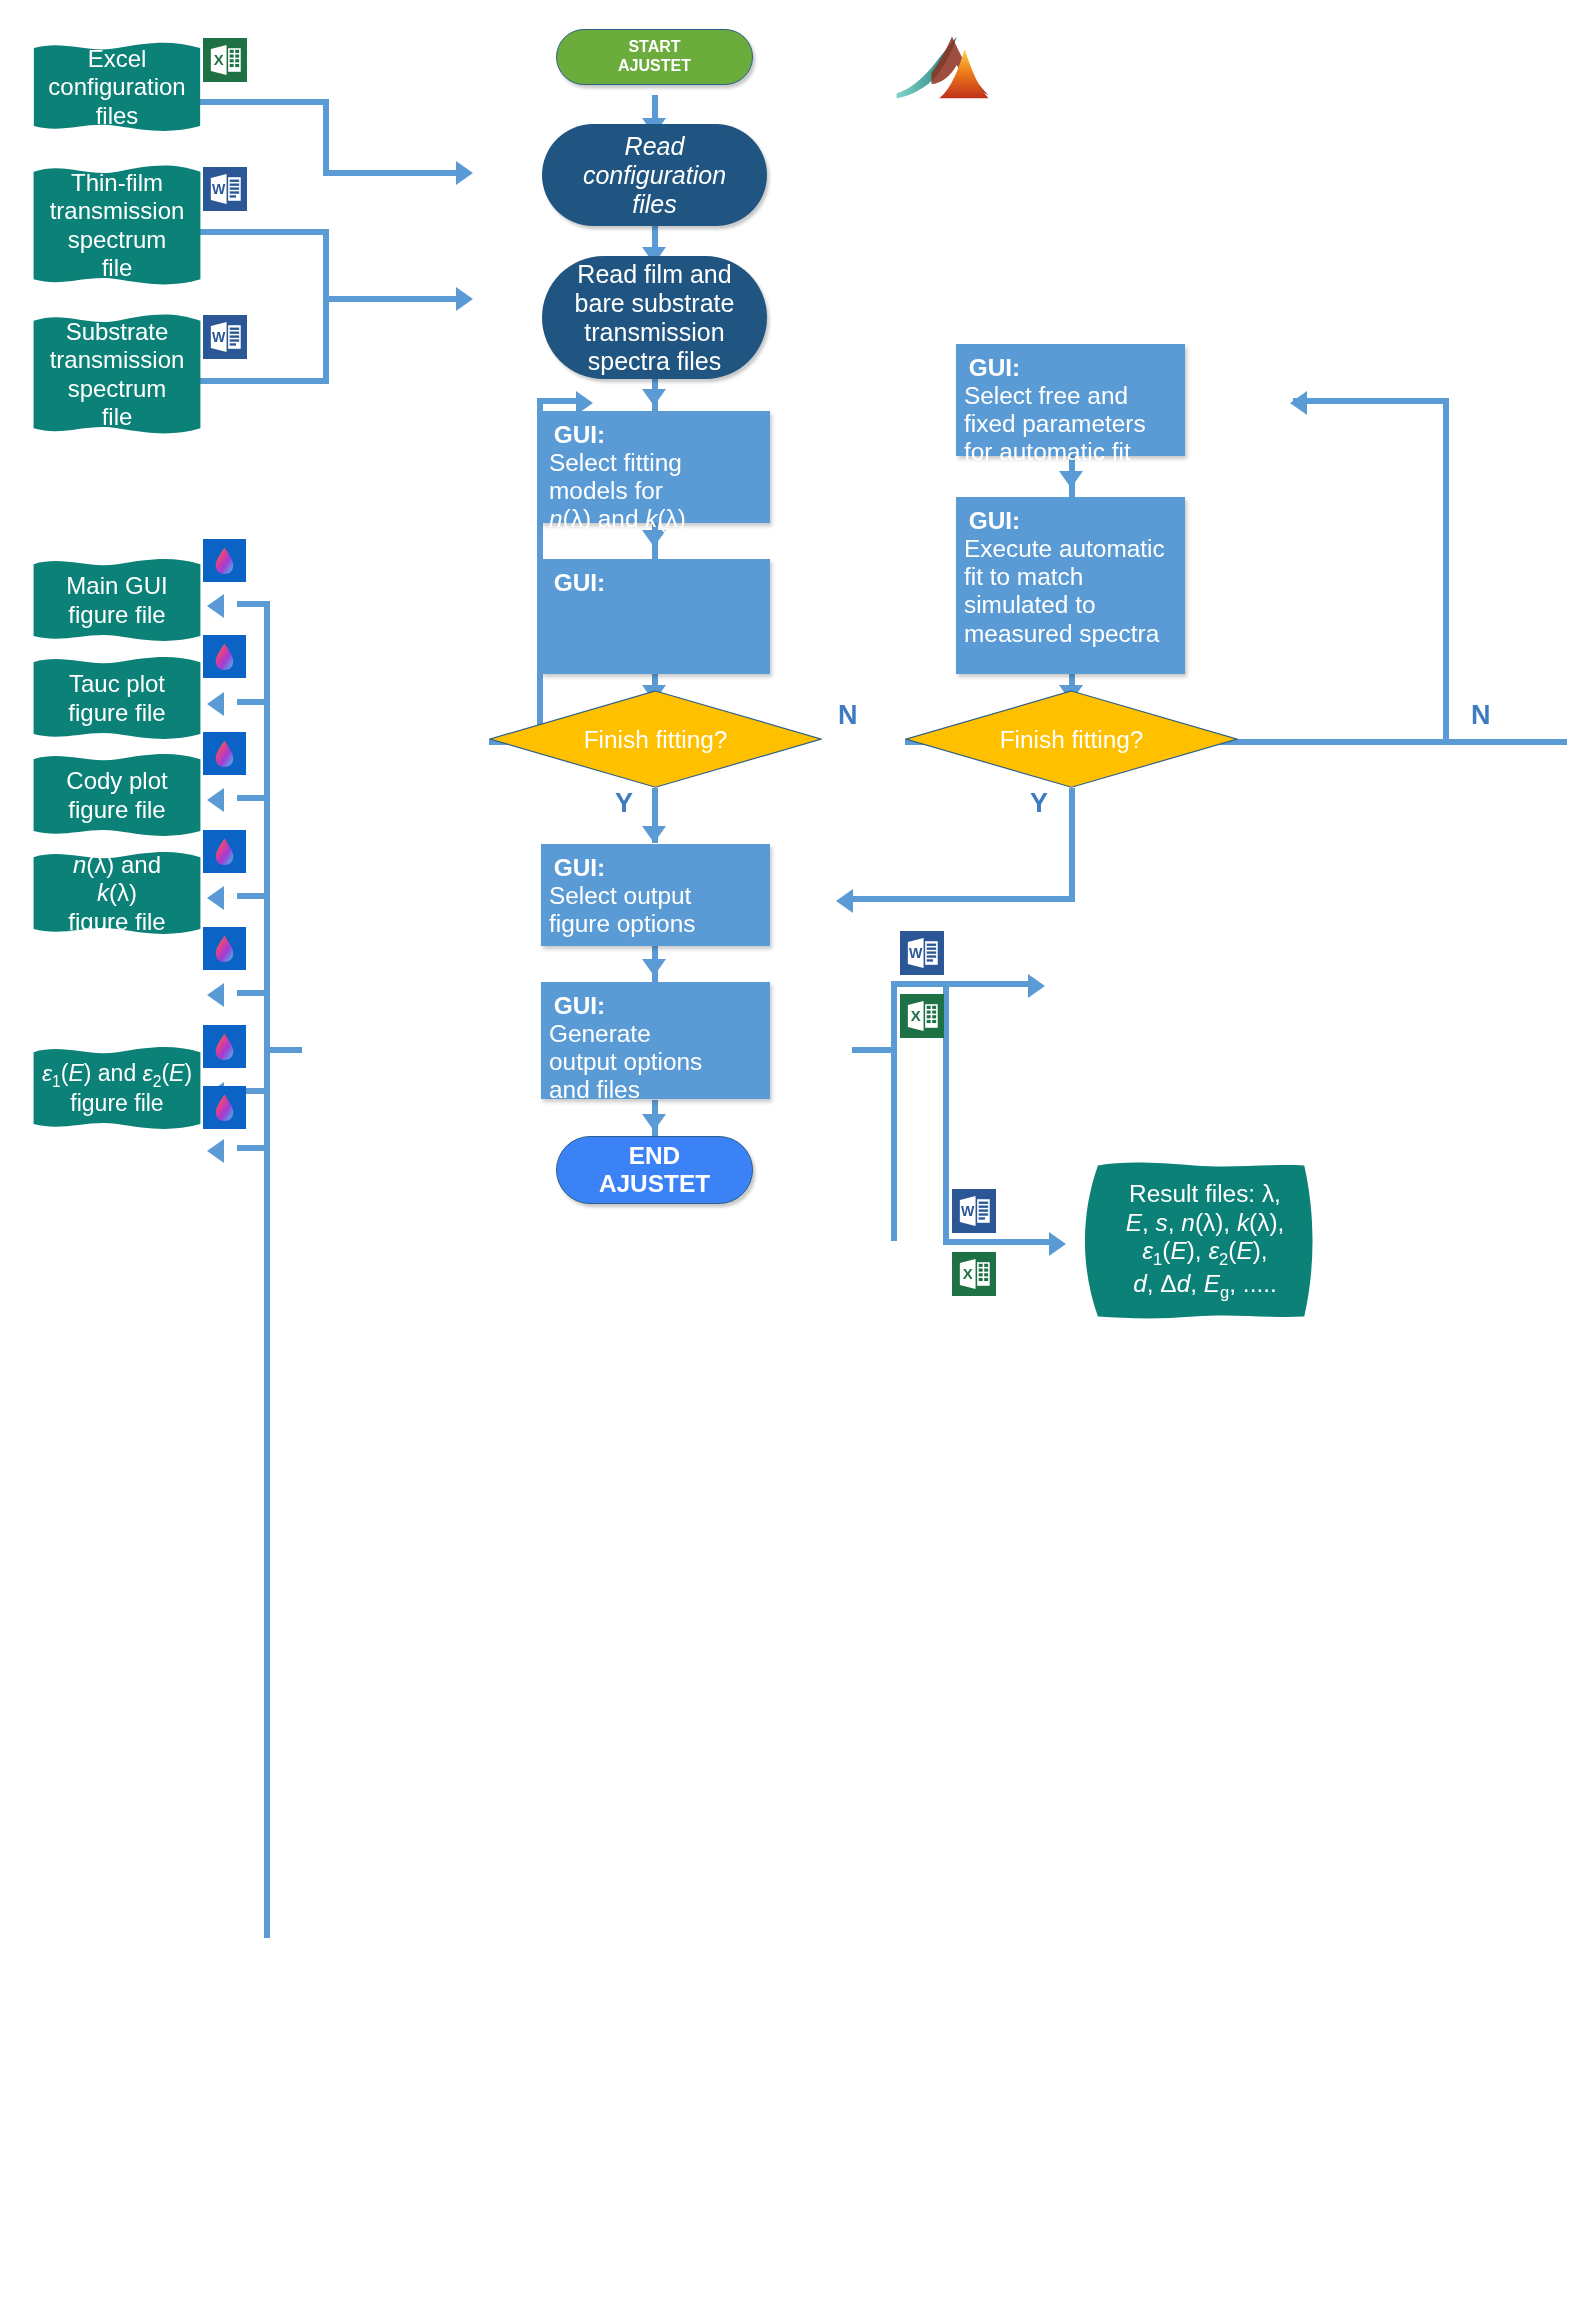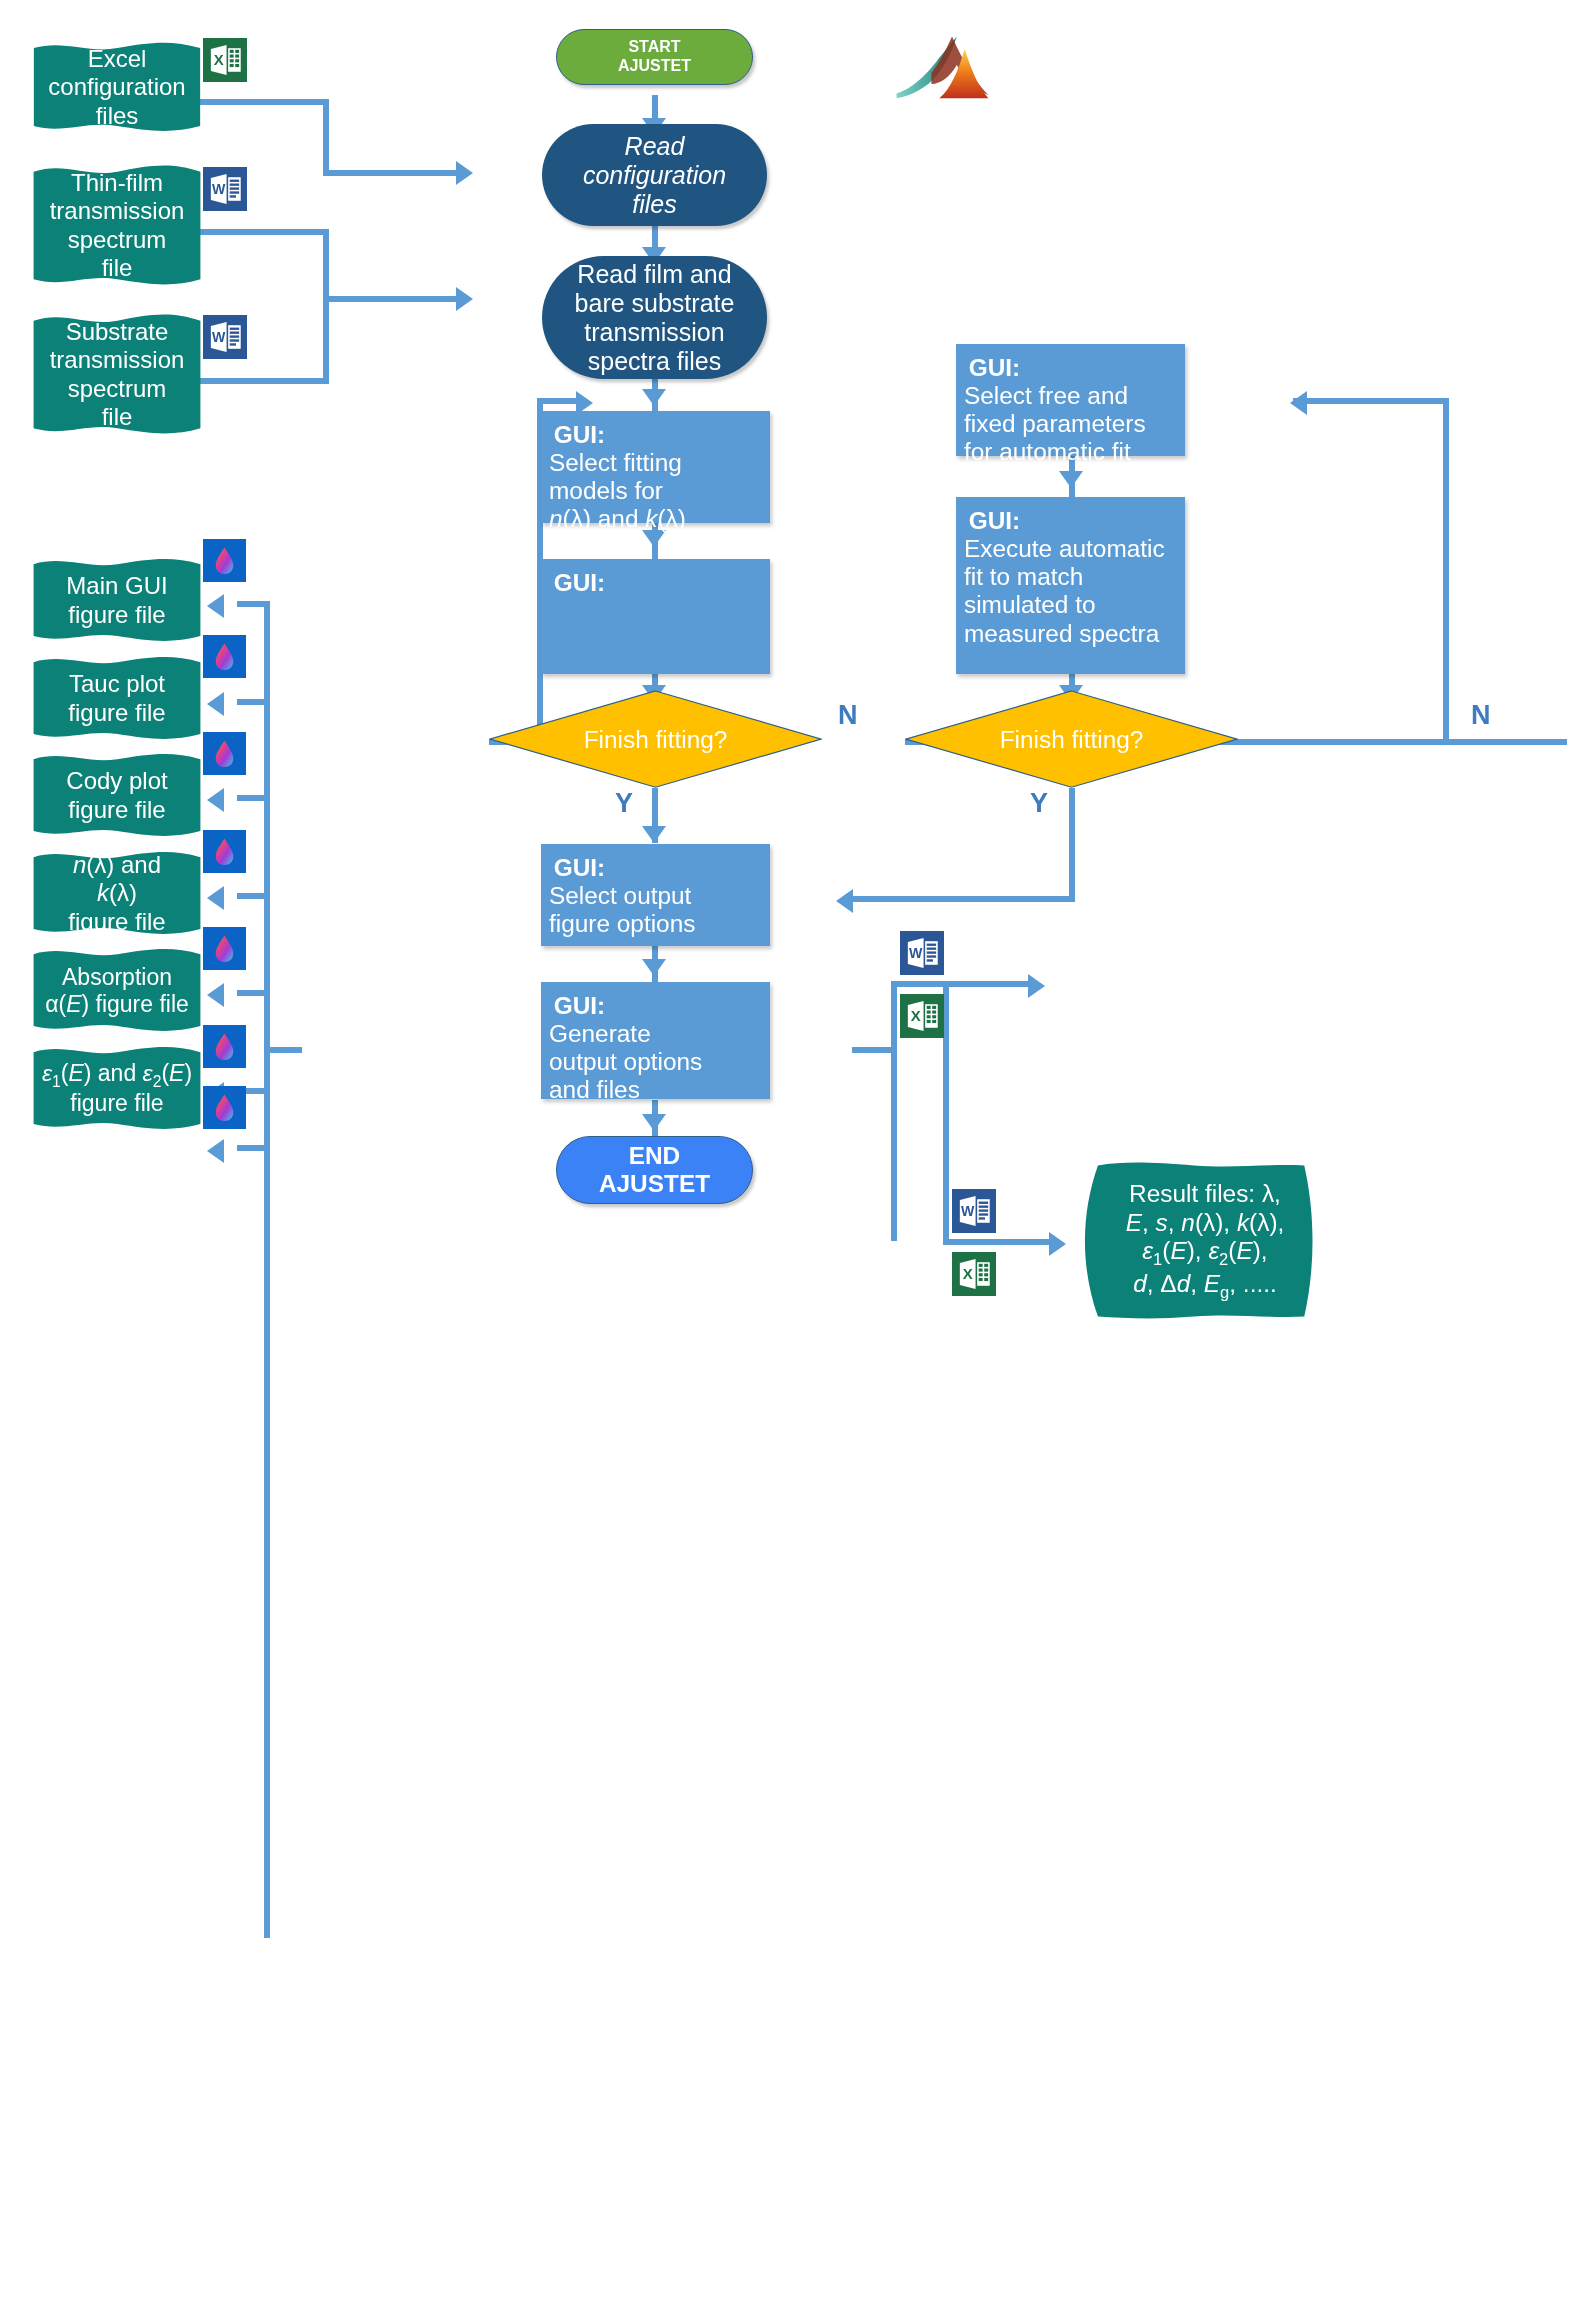--- a/index.html
+++ b/index.html
@@ -425,31 +425,20 @@
     </div>
       </div>
   </div>
   <div class="ficon" style="left:203px;top:830px;width:43px;height:43px;">
       <svg width="43" height="43" viewBox="0 0 54 54">
         <rect width="54" height="54" fill="#0b63c5"></rect>
         <path d="M27,11 C33,20 38,27 38,33 C38,40 33,44 27,44 C21,44 16,40 16,33 C16,27 21,20 27,11 Z" fill="url(#dg0)"></path>
       </svg>
     </div>
 
-  <div class="flagwrap" style="left:32px;top:947px;width:170px;height:87px;font-size:23px;">
-    <svg width="170" height="87" viewBox="0 0 215 110">
-        <path d="M2,9 C40,-2 70,15 108,9 C146,3 176,-2 213,9 L213,100 C176,110 146,106 108,100 C70,94 40,110 2,100 Z" fill="#0b8177"></path>
-      </svg>
-    <div class="ftxt" style="padding:0 9.5px;">
-        <div>
-      <div>Absorption</div>
-      <div>α(<em>E</em>) figure file</div>
-    </div>
-      </div>
-  </div>
   <div class="ficon" style="left:203px;top:927px;width:43px;height:43px;">
       <svg width="43" height="43" viewBox="0 0 54 54">
         <rect width="54" height="54" fill="#0b63c5"></rect>
         <path d="M27,11 C33,20 38,27 38,33 C38,40 33,44 27,44 C21,44 16,40 16,33 C16,27 21,20 27,11 Z" fill="url(#dg0)"></path>
       </svg>
     </div>
 
   <div class="flagwrap" style="left:32px;top:1045px;width:170px;height:87px;font-size:23px;">
     <svg width="170" height="87" viewBox="0 0 215 110">
         <path d="M2,9 C40,-2 70,15 108,9 C146,3 176,-2 213,9 L213,100 C176,110 146,106 108,100 C70,94 40,110 2,100 Z" fill="#0b8177"></path>

